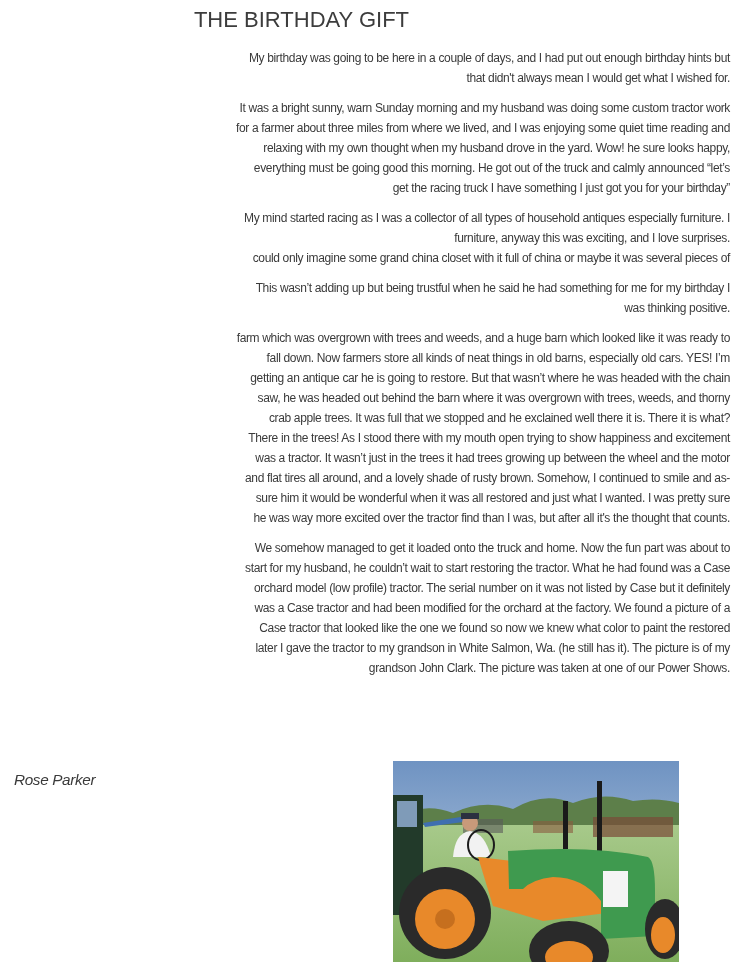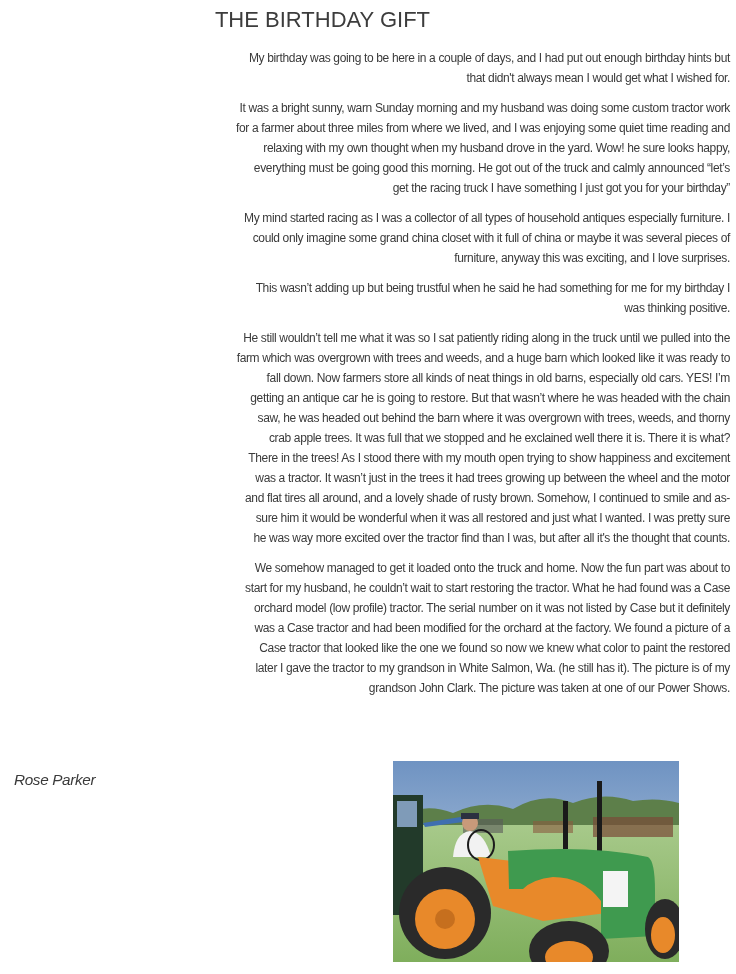--- a/index.html
+++ b/index.html
@@ -4,21 +4,21 @@
   <style>
     html, body { margin: 0; padding: 0; background: #ffffff; }
     body {
       width: 736px; height: 974px; overflow: hidden; position: relative;
       font-family: "Liberation Sans", sans-serif;
       color: #3a3a3a;
     }
     .title {
       position: absolute; left: 0; top: 6px; width: 603px;
       text-align: center; font-size: 22px; letter-spacing: 0px;
-      color: #3c3c3c; line-height: 28px; margin-left: 21px;
+      color: #3c3c3c; line-height: 28px;
     }
     .content {
       position: absolute; left: 14px; top: 48px; width: 716px;
     }
     .para {
       margin: 0 0 10px 0;
       font-size: 12px; line-height: 20px;
       transform-origin: left top;
       letter-spacing: -0.35px;
       word-spacing: 0px;
@@ -48,29 +48,28 @@
   </p>
   <p class="para">
     <span class="line">It was a bright sunny, warn Sunday morning and my husband was doing some custom tractor work</span>
     <span class="line">for a farmer about three miles from where we lived, and I was enjoying some quiet time reading and</span>
     <span class="line">relaxing with my own thought when my husband drove in the yard.   Wow! he sure looks happy,</span>
     <span class="line">everything must be going good this morning.  He got out of the truck and calmly announced “let’s</span>
     <span class="line">get the racing truck I have something I just got you for your birthday”</span>
   </p>
   <p class="para">
     <span class="line">My mind started racing as I was a collector of all types of household antiques especially furniture.  I</span>
+    <span class="line">furniture, anyway this was exciting, and I love surprises.</span>
     <span class="line">could only imagine some grand china closet with it full of china or maybe it was several pieces of</span>
-    <span class="line">furniture, anyway this was exciting, and I love surprises.</span>
   </p>
   <p class="para">
     <span class="line">This wasn’t adding up but being trustful when he said he had something for me for my birthday I</span>
     <span class="line">was thinking positive.</span>
   </p>
   <p class="para">
-    <span class="line">He still wouldn’t tell me what it was so I sat patiently riding along in the truck until we pulled into the</span>
     <span class="line">farm which was overgrown with trees and weeds, and a huge barn which looked like it was ready to</span>
     <span class="line">fall down.  Now farmers store all kinds of neat things in old barns, especially old cars.  YES!  I’m</span>
     <span class="line">getting an antique car he is going to restore.  But that wasn’t where he was headed with the chain</span>
     <span class="line">saw, he was headed out behind the barn where it was overgrown with trees, weeds, and thorny</span>
     <span class="line">crab apple trees.  It was full that we stopped and he exclained well there it is.   There it is what?</span>
     <span class="line">There in the trees!   As I stood there with my mouth open trying to show happiness and excitement</span>
     <span class="line">was a tractor. It wasn’t just in the trees it had trees growing up between the wheel and the motor</span>
     <span class="line">and flat tires all around, and a lovely shade of rusty brown.  Somehow, I continued to smile and as-</span>
     <span class="line">sure him it would be wonderful when it was all restored and just what I wanted.   I was pretty sure</span>
     <span class="line">he was way more excited over the tractor find than I was, but after all it's the thought that counts.</span>

